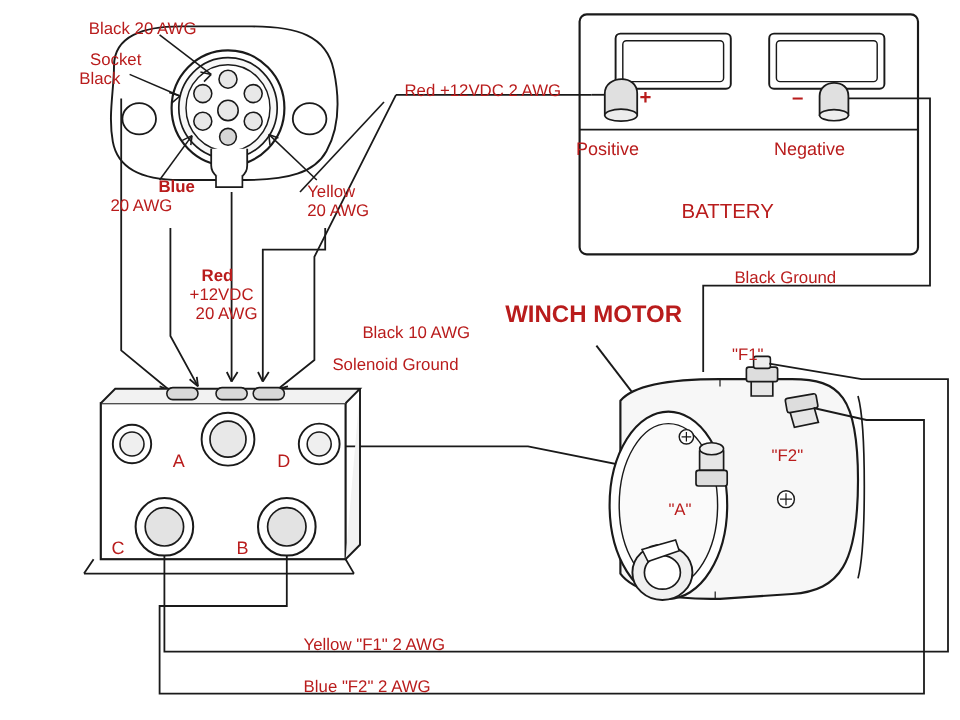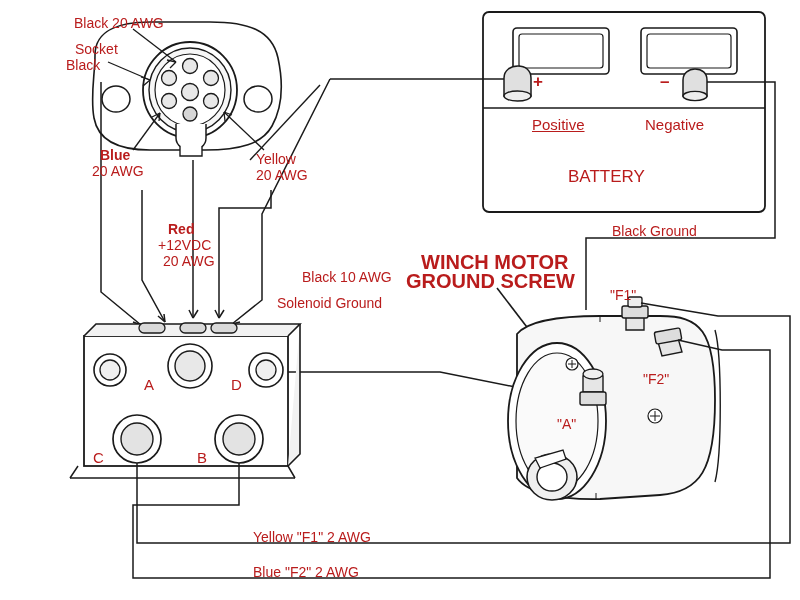--- a/index.html
+++ b/index.html
@@ -231,47 +231,47 @@
     <g stroke="#1a1a1a" fill="none" stroke-width="1.3">
       <path d="M 405 279 L 352 296" opacity="0"></path>
     </g>
   </svg>
 
   <div class="lbl l sz14" style="left:74px; top:16px;">Black 20 AWG</div>
 
   <div class="lbl l sz14" style="left:75px; top:42px;">Socket</div>
   <div class="lbl l sz14" style="left:66px; top:58px;">Black</div>
 
-  <div class="lbl l sz14 bold" style="left:100px; top:148px;">Blue</div>
+  <div class="lbl l sz14 bold" style="left:100px; top:148px;padding-left:32px;">Blue</div>
   <div class="lbl l sz14" style="left:92px; top:164px;">20 AWG</div>
 
   <div class="lbl l sz14" style="left:256px; top:152px;">Yellow</div>
   <div class="lbl l sz14" style="left:256px; top:168px;">20 AWG</div>
 
   <div class="lbl l sz14 bold" style="left:168px; top:222px;">Red</div>
   <div class="lbl l sz14" style="left:158px; top:238px;">+12VDC</div>
   <div class="lbl l sz14" style="left:163px; top:254px;">20 AWG</div>
 
+  <div class="lbl l sz14" style="left:337px; top:68px;">Red +12VDC 2 AWG</div>
 
   <div class="lbl l sz17 bold" style="left:533px; top:72px;">+</div>
   <div class="lbl l sz17 bold" style="left:660px; top:72px;">–</div>
 
-  <div class="lbl l sz15" style="left:532px; top:117px;text-decoration:underline;">Positive</div>
+  <div class="lbl l sz15" style="left:480px; top:117px;">Positive</div>
   <div class="lbl l sz15" style="left:645px; top:117px;">Negative</div>
 
   <div class="lbl l sz17" style="left:568px; top:167px;">BATTERY</div>
 
   <div class="lbl l sz14" style="left:612px; top:224px;">Black Ground</div>
 
   <div class="lbl l sz14" style="left:302px; top:270px;">Black 10 AWG</div>
 
   <div class="lbl l sz14" style="left:277px; top:296px;">Solenoid Ground</div>
 
   <div class="lbl l sz16" style="left:421px; top:251px;">WINCH MOTOR</div>
-  <div class="lbl l sz16" style="left:406px; top:270px;">GROUND SCREW</div>
 
   <div class="lbl l sz14" style="left:610px; top:288px;">"F1"</div>
   <div class="lbl l sz14" style="left:643px; top:372px;">"F2"</div>
   <div class="lbl l sz14" style="left:557px; top:417px;">"A"</div>
 
   <div class="lbl l sz15" style="left:144px; top:377px;">A</div>
   <div class="lbl l sz15" style="left:231px; top:377px;">D</div>
   <div class="lbl l sz15" style="left:93px; top:450px;">C</div>
   <div class="lbl l sz15" style="left:197px; top:450px;">B</div>
 

